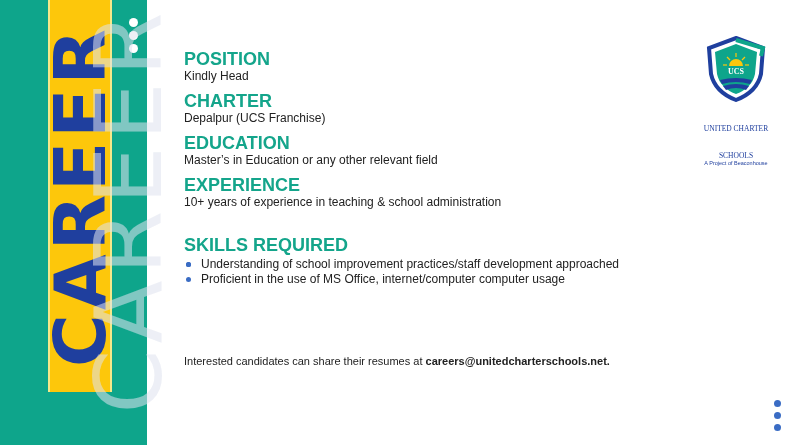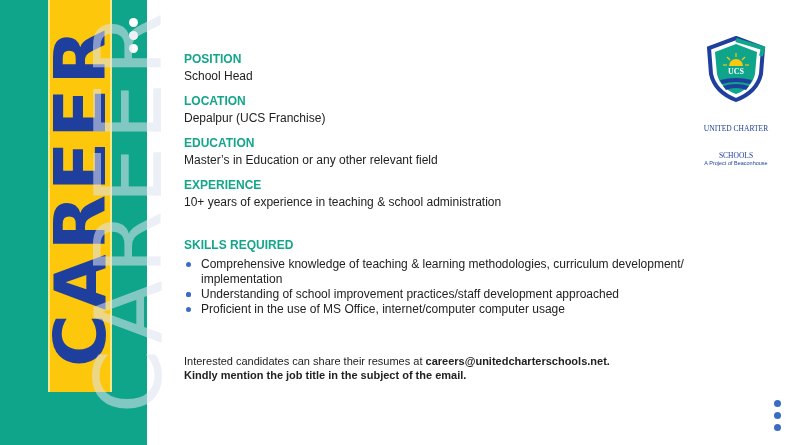--- a/index.html
+++ b/index.html
@@ -6,21 +6,21 @@
   body{width:800px;height:445px;overflow:hidden;background:#ffffff;position:relative;font-family:"Liberation Sans",sans-serif;}
   .left-panel{position:absolute;left:0;top:0;width:147px;height:445px;background:#0ea58b;}
   .yellow-stripe{position:absolute;left:48px;top:0;width:64px;height:392px;background:#fdc70b;border-left:2px solid #f5e88a;border-right:2px solid #f5e88a;box-sizing:border-box;}
   .career-word{position:absolute;left:80px;top:196px;transform:translate(-50%,-50%) rotate(-90deg);font-family:"DejaVu Sans",sans-serif;font-weight:bold;font-size:72px;color:#1f3f9e;letter-spacing:4px;white-space:nowrap;line-height:1;}
   .career-ghost{position:absolute;left:130px;top:210px;transform:translate(-50%,-50%) rotate(-90deg);font-family:"DejaVu Sans",sans-serif;font-size:92px;color:#dfe3ef;opacity:0.55;letter-spacing:6px;white-space:nowrap;line-height:1;}
   .dots-top{position:absolute;left:129px;top:18px;}
   .dots-top span{display:block;width:9px;height:9px;border-radius:50%;background:#ffffff;margin-bottom:4px;}
   .dots-bottom{position:absolute;left:774px;top:400px;}
   .dots-bottom span{display:block;width:7px;height:7px;border-radius:50%;background:#3a6cc4;margin-bottom:5px;}
   .content{position:absolute;left:184px;top:50px;width:520px;}
-  .sec-title{color:#14a58b;font-size:12px;line-height:19px;margin:0;}
+  .sec-title{color:#14a58b;font-size:18px;line-height:19px;margin:0;}
   .sec-value{color:#222;font-size:12px;line-height:15px;margin:0 0 8px 0;}
   .skills{position:absolute;left:184px;top:236px;width:520px;}
   .skills ul{list-style:none;margin:2px 0 0 0;padding:0;}
   .skills li{position:relative;padding-left:17px;color:#222;font-size:12px;line-height:15px;}
   .skills li .bullet{position:absolute;left:2px;top:5px;width:5px;height:5px;border-radius:50%;background:#3a6cc4;}
   .footer{position:absolute;left:184px;top:354px;width:520px;font-size:11px;line-height:14px;color:#222;}
   .footer b{font-weight:bold;}
   .logo{position:absolute;left:700px;top:36px;width:72px;text-align:center;}
   .logo-caption{font-family:"Liberation Serif",serif;color:#1f3f9e;font-size:7.5px;line-height:8px;margin-top:19px;}
   .logo-sub{font-size:5.5px;color:#1f3f9e;line-height:7px;}
@@ -57,41 +57,39 @@
     <path d="M15 44 Q31 40 47 44 L45 48 Q31 44 17 48 Z" fill="#1f3f9e"></path>
     <path d="M18 50 Q31 46 44 50 L41 54 Q31 50 21 54 Z" fill="#1f3f9e"></path>
   </svg>
   <div class="logo-caption">UNITED CHARTER</div>
   <div class="logo-caption">SCHOOLS</div>
   <div class="logo-sub">A Project of Beaconhouse</div>
 </div>
 
 <div class="content">
   <h2 class="sec-title">POSITION</h2>
-  <p class="sec-value">School Head</p>
-  <h2 class="sec-title">LOCATION</h2>
+  <p class="sec-value">Kindly Head</p>
+  <h2 class="sec-title">CHARTER</h2>
   <p class="sec-value">Depalpur (UCS Franchise)</p>
   <h2 class="sec-title">EDUCATION</h2>
   <p class="sec-value">Master’s in Education or any other relevant field</p>
   <h2 class="sec-title">EXPERIENCE</h2>
   <p class="sec-value">10+ years of experience in teaching &amp; school administration</p>
 </div>
 
 <div class="skills">
   <h2 class="sec-title">SKILLS REQUIRED</h2>
   <ul>
-    <li><span class="bullet"></span><span>Comprehensive knowledge of teaching &amp; learning methodologies, curriculum development/ implementation</span></li>
     <li><span class="bullet"></span></li>
     <li><span class="bullet"></span><span>Understanding of school improvement practices/staff development approached</span></li>
     <li><span class="bullet"></span><span>Proficient in the use of MS Office, internet/computer computer usage</span></li>
   </ul>
 </div>
 
 <div class="footer">
   <div><span>Interested candidates can share their resumes at </span><b>careers@unitedcharterschools.net.</b></div>
-  <div><b>Kindly mention the job title in the subject of the email.</b></div>
 </div>
 
 <div class="dots-bottom">
   <span></span>
   <span></span>
   <span></span>
 </div>
 
 </body></html>

